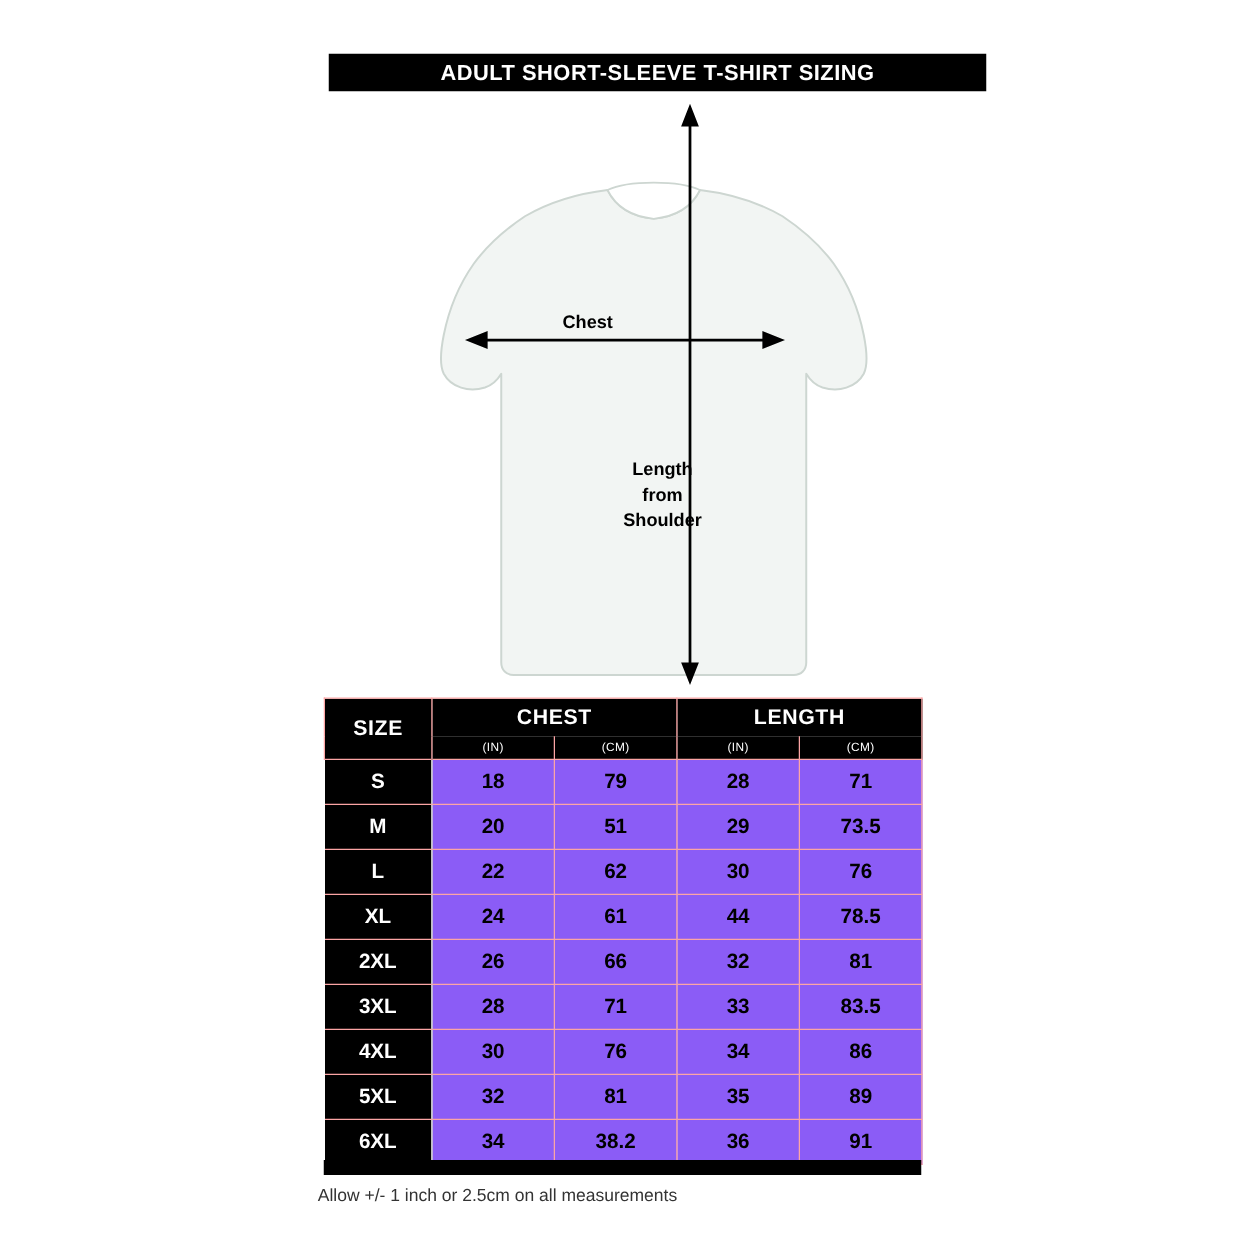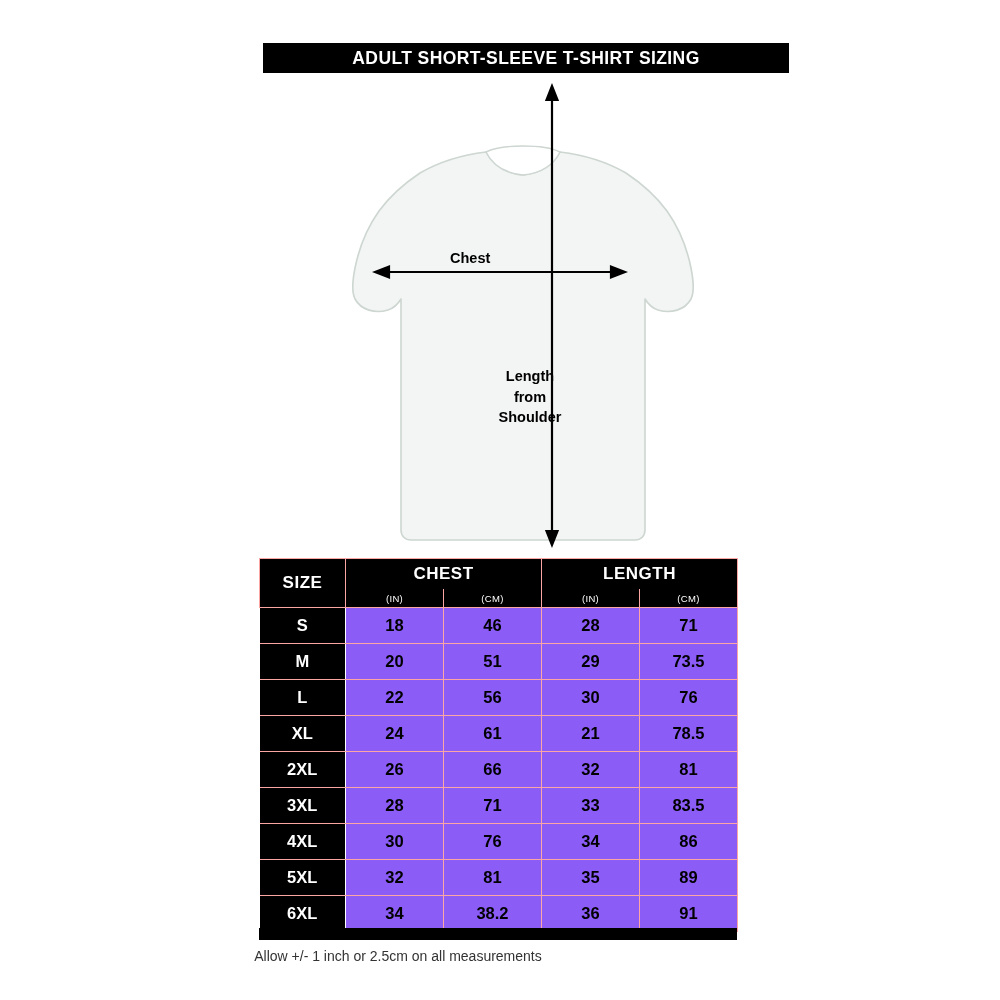--- a/index.html
+++ b/index.html
@@ -224,43 +224,43 @@
       <th>(IN)</th>
       <th>(CM)</th>
       <th>(IN)</th>
       <th>(CM)</th>
     </tr>
   </thead>
   <tbody>
     <tr>
       <td class="sizecell">S</td>
       <td class="val">18</td>
-      <td class="val">46</td>
+      <td class="val">79</td>
       <td class="val">28</td>
       <td class="val">71</td>
     </tr>
     <tr>
       <td class="sizecell">M</td>
       <td class="val">20</td>
       <td class="val">51</td>
       <td class="val">29</td>
       <td class="val">73.5</td>
     </tr>
     <tr>
       <td class="sizecell">L</td>
       <td class="val">22</td>
-      <td class="val">56</td>
+      <td class="val">62</td>
       <td class="val">30</td>
       <td class="val">76</td>
     </tr>
     <tr>
       <td class="sizecell">XL</td>
       <td class="val">24</td>
       <td class="val">61</td>
-      <td class="val">21</td>
+      <td class="val">44</td>
       <td class="val">78.5</td>
     </tr>
     <tr>
       <td class="sizecell">2XL</td>
       <td class="val">26</td>
       <td class="val">66</td>
       <td class="val">32</td>
       <td class="val">81</td>
     </tr>
     <tr>

